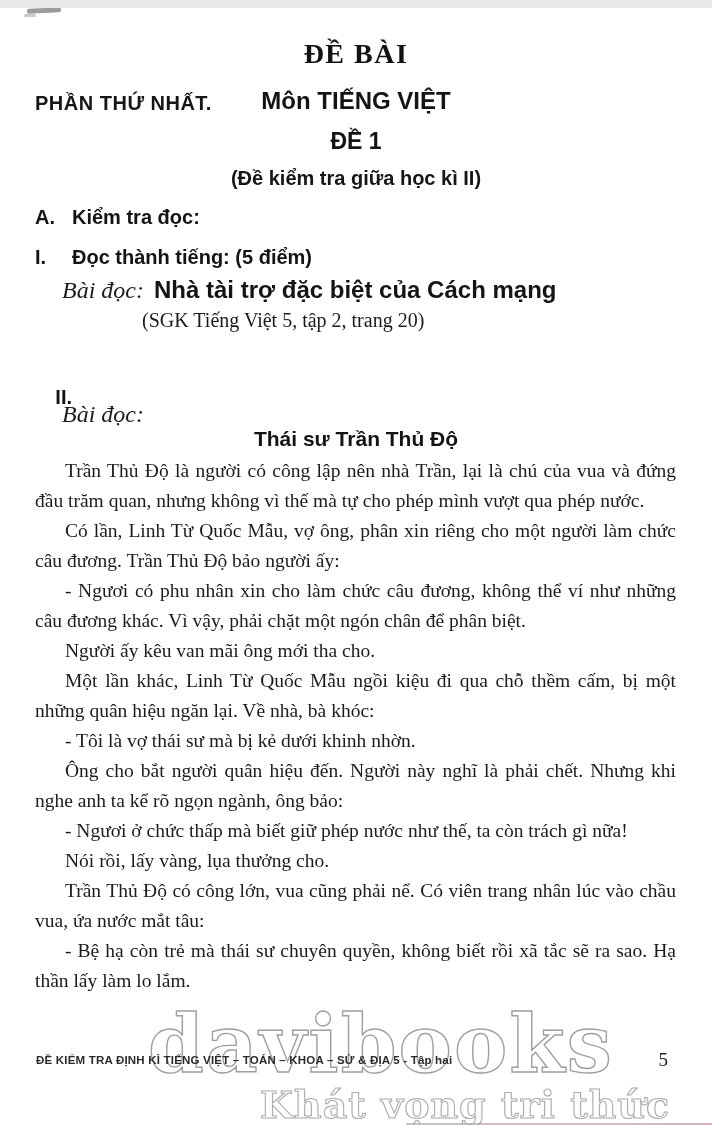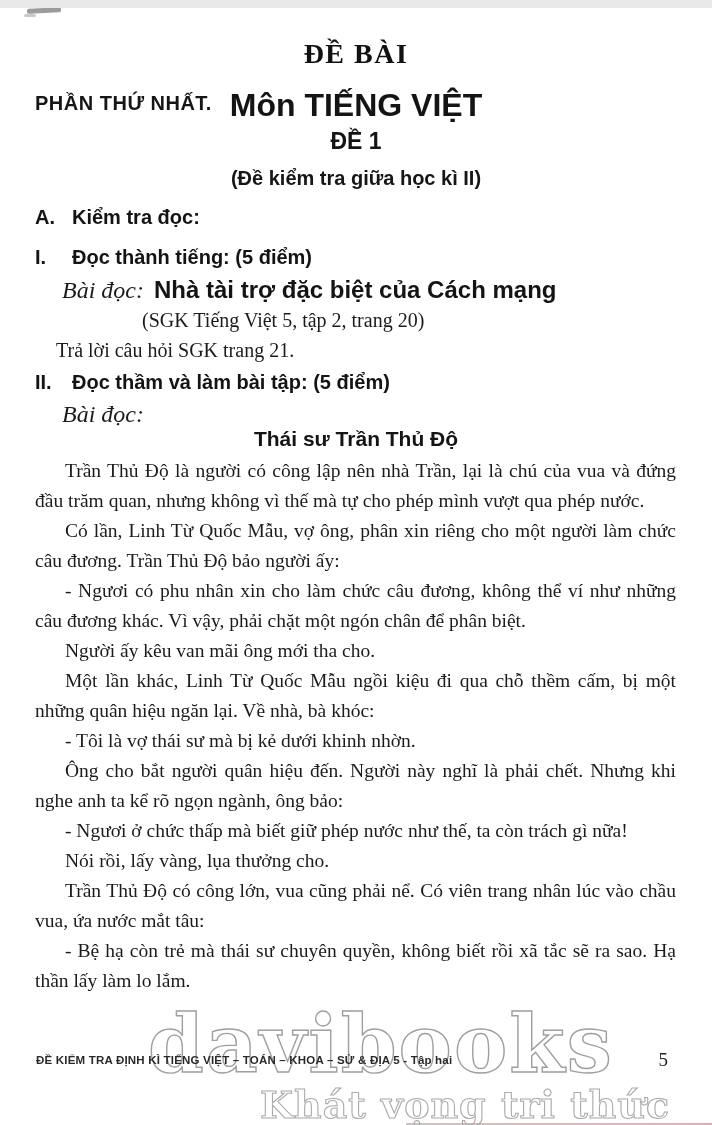--- a/index.html
+++ b/index.html
@@ -22,21 +22,21 @@
     font-weight:bold;font-size:28px;letter-spacing:1.5px;color:#111;
   }
   .part-label{
     position:absolute;top:84px;left:35px;
     font-family:"Liberation Sans", sans-serif;
     font-weight:bold;font-size:20px;letter-spacing:.5px;color:#161616;
   }
   .subject{
     position:absolute;top:79px;left:0;width:100%;text-align:center;
     font-family:"Liberation Sans", sans-serif;
-    font-weight:bold;font-size:32px;color:#141414;
+    font-weight:bold;font-size:24px;color:#141414;
   }
   .exam-no{
     position:absolute;top:120px;left:0;width:100%;text-align:center;
     font-family:"Liberation Sans", sans-serif;
     font-weight:bold;font-size:23px;color:#141414;
   }
   .exam-note{
     position:absolute;top:159px;left:0;width:100%;text-align:center;
     font-family:"Liberation Sans", sans-serif;
     font-weight:bold;font-size:20px;color:#161616;
@@ -45,21 +45,21 @@
   
   .outline-row{
     position:absolute;left:35px;right:36px;
     display:flex;
     font-family:"Liberation Sans", sans-serif;
     font-weight:bold;font-size:20px;color:#141414;
   }
   .outline-row .marker{width:37px;flex:0 0 37px;}
   #row-a{top:198px;}
   #row-i{top:238px;}
-  #row-ii{top:363px;}
+  #row-ii{top:378px;text-align:right;}
 
   .baidoc-line{
     position:absolute;left:62px;right:36px;
     font-size:24px;
   }
   #baidoc-1{top:268px;}
   .baidoc-label{font-style:italic;font-family:"Liberation Serif", serif;color:#1b1b1b;}
   .baidoc-title{
     font-family:"Liberation Sans", sans-serif;font-weight:bold;
     font-style:normal;color:#141414;padding-left:4px;
@@ -158,25 +158,23 @@
     <span class="marker">I.</span>
     <span>Đọc thành tiếng: (5 điểm)</span>
   </div>
 
   <div class="baidoc-line" id="baidoc-1">
     <span class="baidoc-label">Bài đọc:</span>
     <span class="baidoc-title">Nhà tài trợ đặc biệt của Cách mạng</span>
   </div>
 
   <div class="sgk-line">(SGK Tiếng Việt 5, tập 2, trang 20)</div>
-  <div class="traloi-line">Trả lời câu hỏi SGK trang 21.</div>
 
   <div class="outline-row" id="row-ii">
     <span class="marker">II.</span>
-    <span>Đọc thầm và làm bài tập: (5 điểm)</span>
   </div>
 
   <div class="baidoc-line" id="baidoc-2">
     <span class="baidoc-label">Bài đọc:</span>
   </div>
 
   <div class="reading-title">Thái sư Trần Thủ Độ</div>
 
   <div class="reading-body">
       <p>Trần Thủ Độ là người có công lập nên nhà Trần, lại là chú của vua và đứng đầu trăm quan, nhưng không vì thế mà tự cho phép mình vượt qua phép nước.</p>

